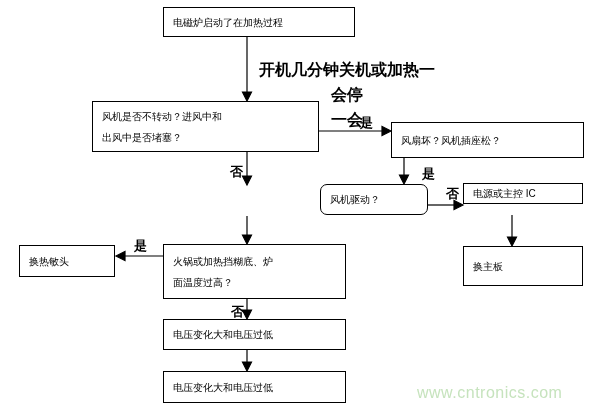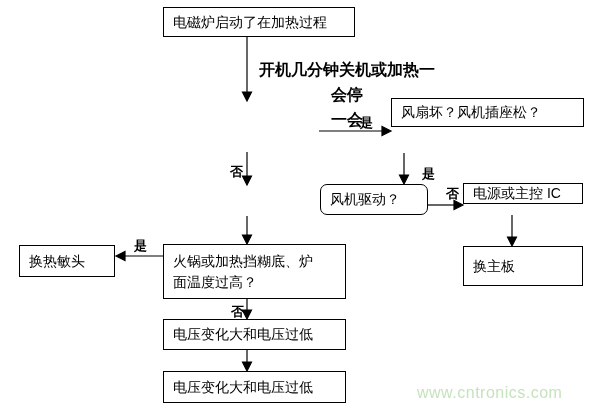--- a/index.html
+++ b/index.html
@@ -3,21 +3,21 @@
 <meta charset="utf-8">
 <style>
   * { margin:0; padding:0; box-sizing:border-box; }
   html,body { background:#ffffff; }
   body { font-family:"Liberation Sans", sans-serif; color:#000; }
   .canvas { position:relative; width:602px; height:413px; background:#ffffff; overflow:hidden; }
   .connectors { position:absolute; left:0; top:0; width:602px; height:413px; pointer-events:none; }
   .node {
     position:absolute; border:1px solid #000; background:#fff;
     display:flex; align-items:center; padding-left:9px; padding-right:4px;
-    font-size:14px; line-height:21px; white-space:pre-line; color:#000;
+    font-size:10px; line-height:21px; white-space:pre-line; color:#000;
   }
   .edge-label { position:absolute; font-weight:bold; font-size:13px; line-height:13px; }
   .annotation {
     position:absolute; left:256px; top:57px; width:182px;
     font-weight:bold; font-size:16px; line-height:25px;
     text-align:center; white-space:pre-line;
   }
   .watermark { position:absolute; left:417px; top:384px; font-size:16px; letter-spacing:0.5px; }
 </style>
 </head>
@@ -54,21 +54,23 @@
 
       <line x1="247" y1="299" x2="247" y2="310"></line>
       <polygon points="247,319 242.5,310 251.5,310"></polygon>
 
       <line x1="247" y1="350" x2="247" y2="362"></line>
       <polygon points="247,371 242.5,362 251.5,362"></polygon>
     </g>
   </svg>
 
   <div class="node" style="left:163px; top:7px;   width:192px; height:30px;">电磁炉启动了在加热过程</div>
-  <div class="node" style="left:391px; top:98px; width:193px; height:29px;">风扇坏？风机插座松？</div>
+  <div class="node" style="left:92px;  top:101px; width:227px; height:51px;">风机是否不转动？进风中和
+出风中是否堵塞？</div>
+  <div class="node" style="left:391px; top:122px; width:193px; height:36px;">风扇坏？风机插座松？</div>
   <div class="node" style="left:320px; top:184px; width:108px; height:31px;border-radius:7px;">风机驱动？</div>
   <div class="node" style="left:463px; top:183px; width:120px; height:21px;">电源或主控 IC</div>
   <div class="node" style="left:463px; top:246px; width:120px; height:40px;">换主板</div>
   <div class="node" style="left:163px; top:244px; width:183px; height:55px;">火锅或加热挡糊底、炉
 面温度过高？</div>
   <div class="node" style="left:19px;  top:245px; width:96px;  height:32px;">换热敏头</div>
   <div class="node" style="left:163px; top:319px; width:183px; height:31px;">电压变化大和电压过低</div>
   <div class="node" style="left:163px; top:371px; width:183px; height:32px;">电压变化大和电压过低</div>
 
   <div class="annotation">开机几分钟关机或加热一会停

